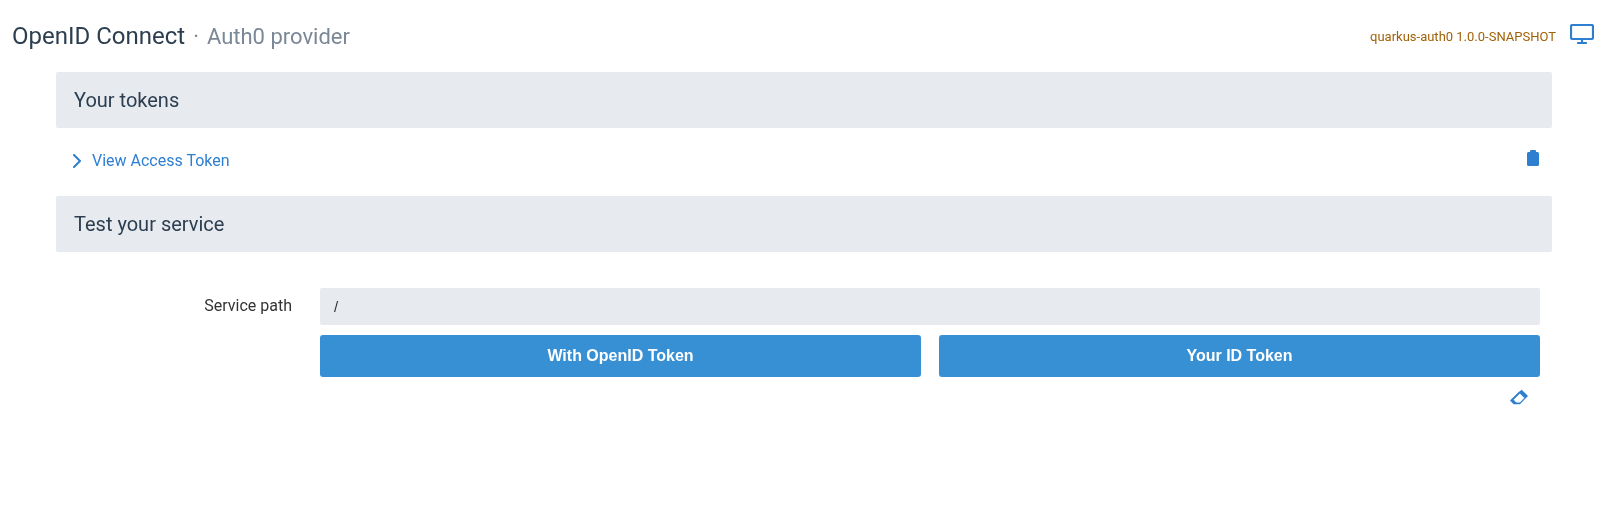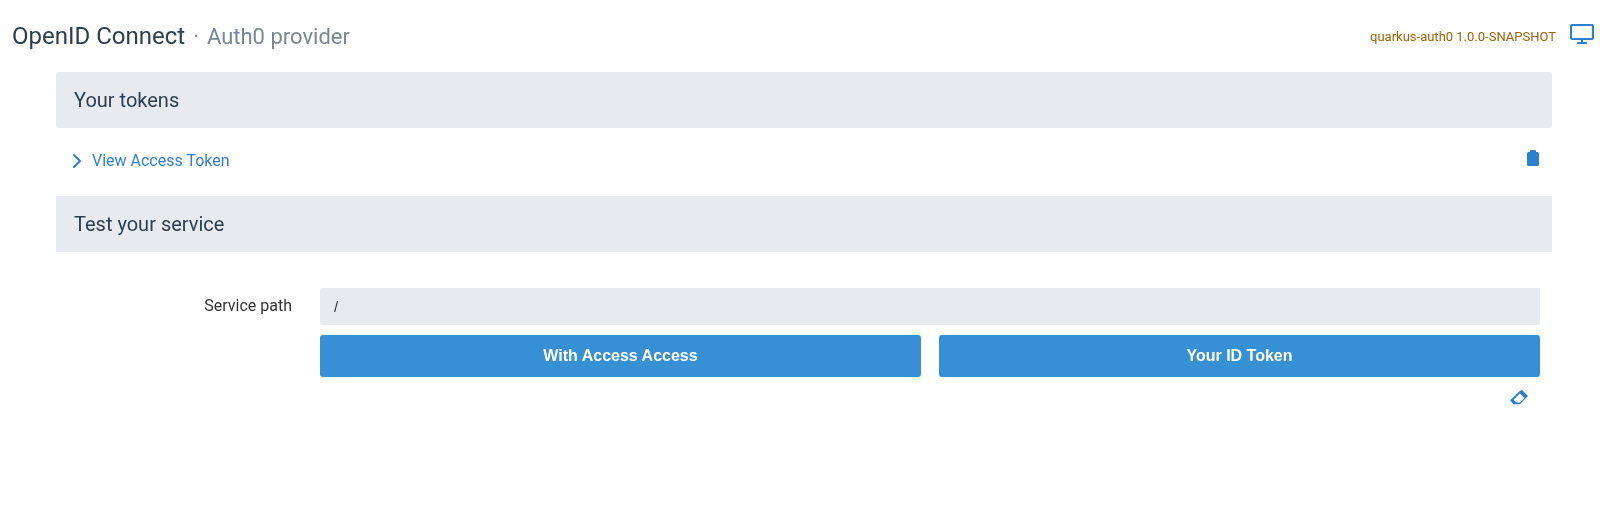--- a/index.html
+++ b/index.html
@@ -190,21 +190,21 @@
 
 
   <div class="service-section">
     <div class="section-header">Test your service</div>
 
     <div class="service-form">
       <div class="service-label-col">Service path</div>
       <div class="service-right-col">
         <input class="service-input" type="text" value="/" style="">
         <div class="button-row">
-          <button class="btn">With Access Access</button>
+          <button class="btn">With OpenID Token</button>
           <button class="btn">Your ID Token</button>
         </div>
         <div class="eraser-row">
           <span>
             <svg class="eraser-icon" viewBox="0 0 20 16">
               <path d="M13 0 L20 7 L11 16 L4 16 L0 12 L9 3 Z M7 14 L11 14 L16 9 L11 4 L4 11 Z"></path>
             </svg>
           </span>
         </div>
       </div>

